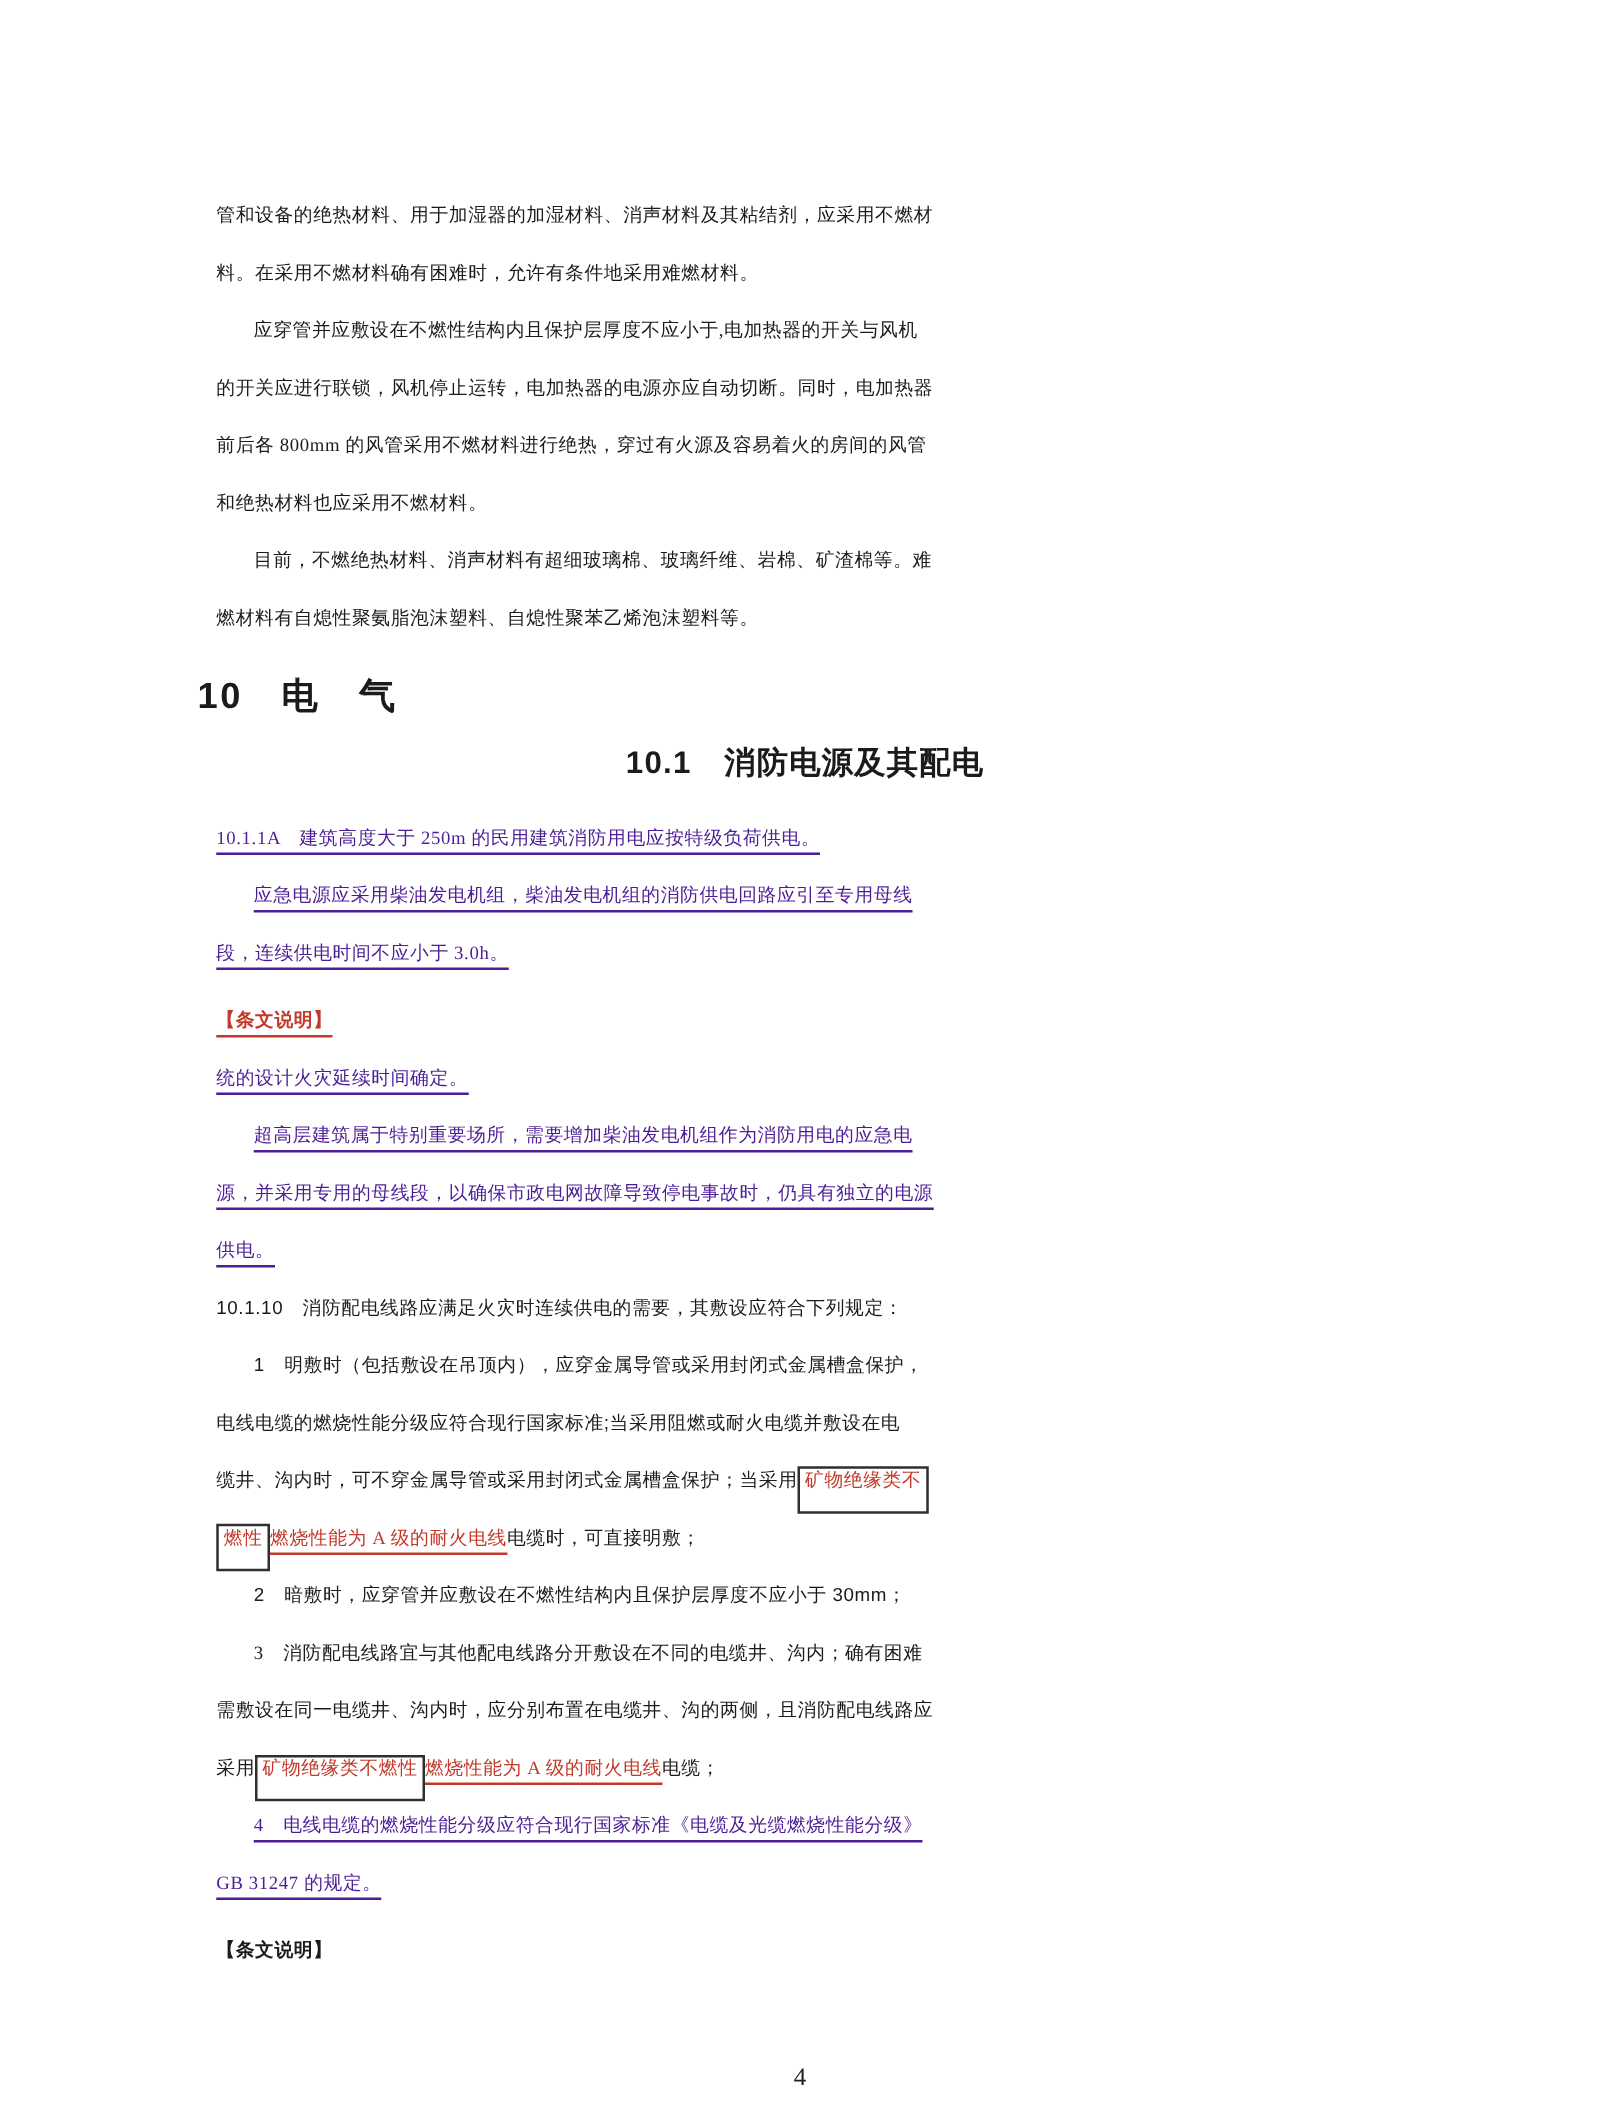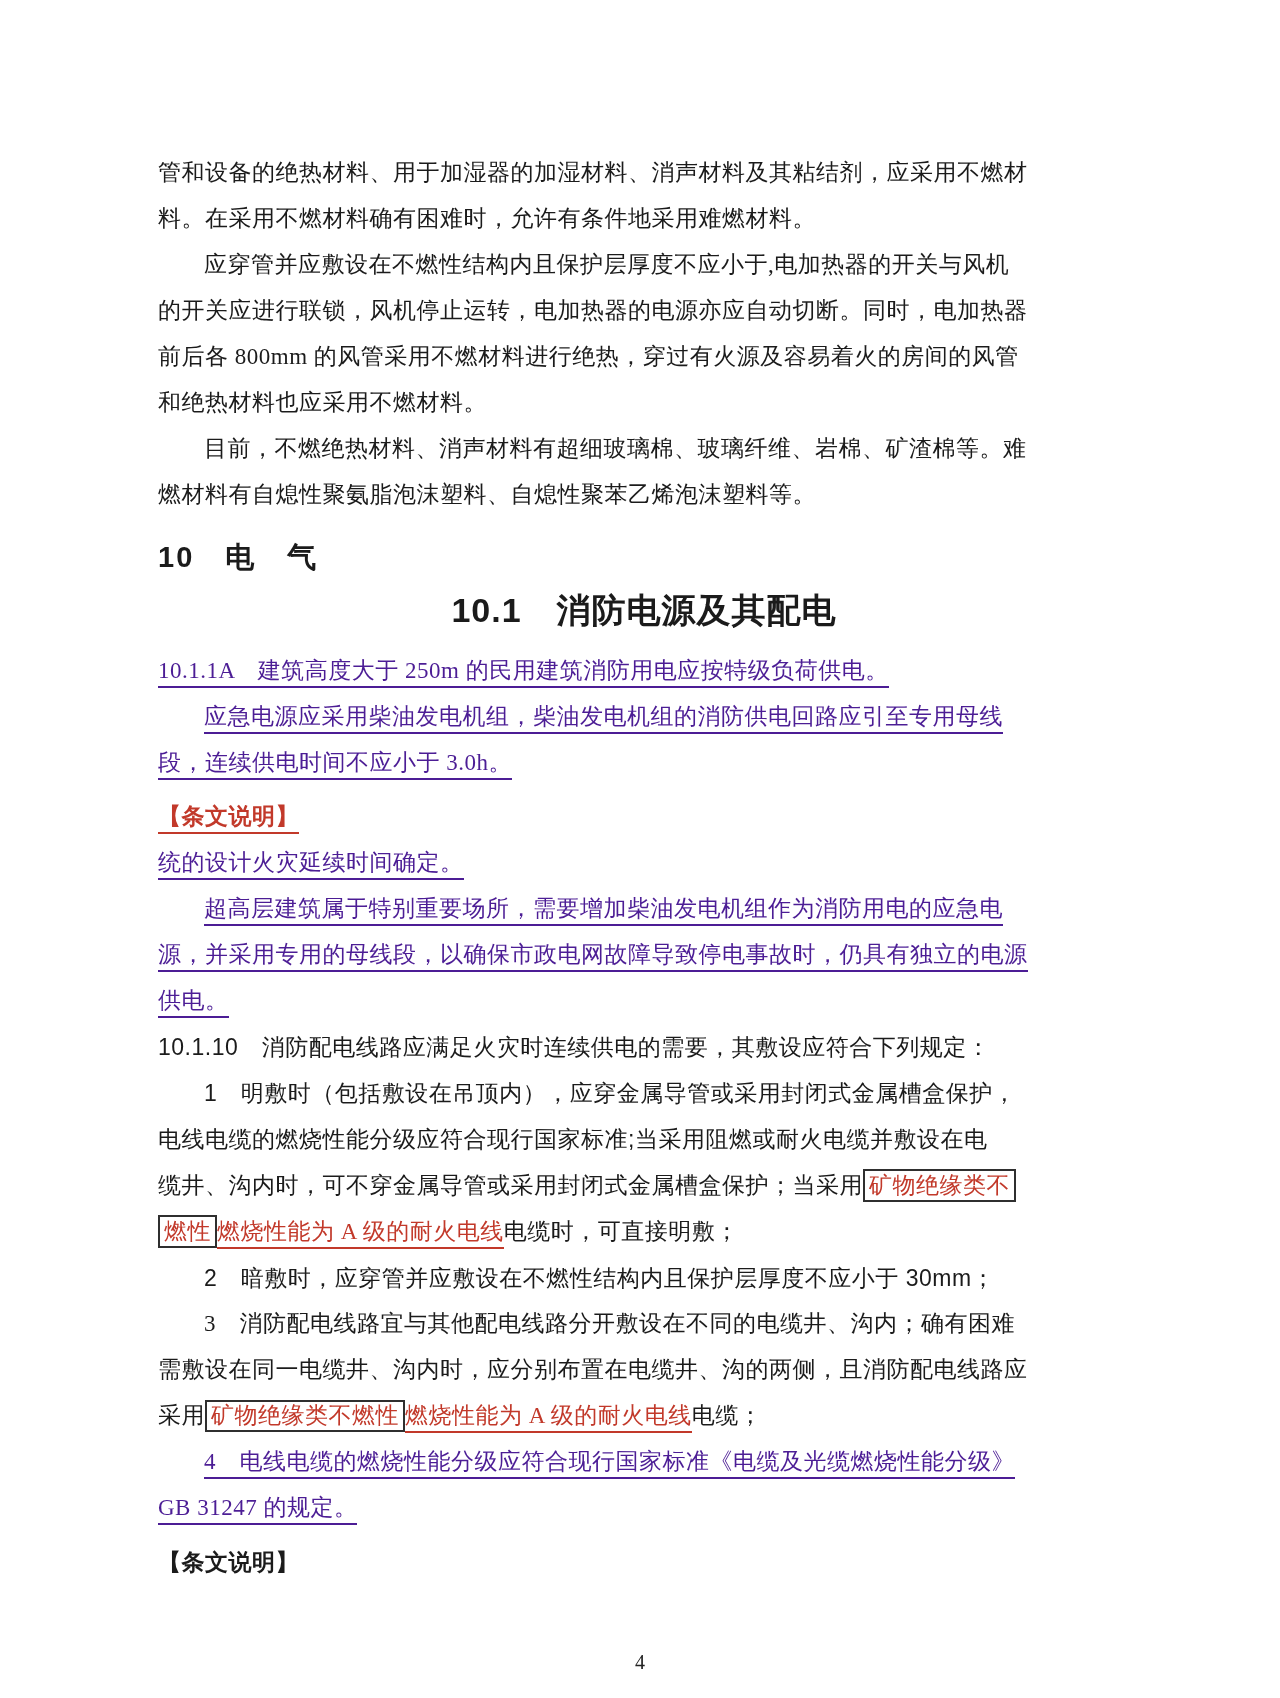--- a/index.html
+++ b/index.html
@@ -12,50 +12,51 @@
     color:#1b1b1b;
   }
   .content{
     position:absolute;
     left:158px;
     top:150px;
     width:972px;
     overflow:hidden;
   }
   .ln{
-    font-size:23px;
+    font-size:15px;
     line-height:46px;
     white-space:nowrap;
     letter-spacing:0.5px;
+    margin-left:15px;
   }
   .ind{ text-indent:2em; }
   .serif{ font-family:"Liberation Serif","DejaVu Serif",serif; }
   .sans{ font-family:"Liberation Sans","DejaVu Sans",sans-serif; }
   .bold{ font-weight:bold; }
   .red1{ color:#4c1d95; }
   .red2{ color:#c2392a; }
   .u{ border-bottom:2px solid currentColor; padding-bottom:3px; }
   .boxed{
     color:#c2392a;
     border:2px solid #2f2f2f;
-    padding:1px 4px 2px 4px;
+    padding:1px 4px 16px 4px;
   }
   .h-chapter{
     text-align:left;
     font-size:29px;
     font-weight:bold;
     line-height:50px;
     margin-top:14px;
     margin-bottom:4px;
     font-family:"Liberation Sans","DejaVu Sans",sans-serif;
     letter-spacing:2px;
   }
   .h-section{
     text-align:center;
-    font-size:34px;
+    font-size:25px;
     font-weight:bold;
     line-height:48px;
     margin-bottom:14px;
     font-family:"Liberation Sans","DejaVu Sans",sans-serif;
     letter-spacing:1px;
   }
   .gap-before{ margin-top:8px; }
   .footer{
     position:absolute;
     bottom:24px;

